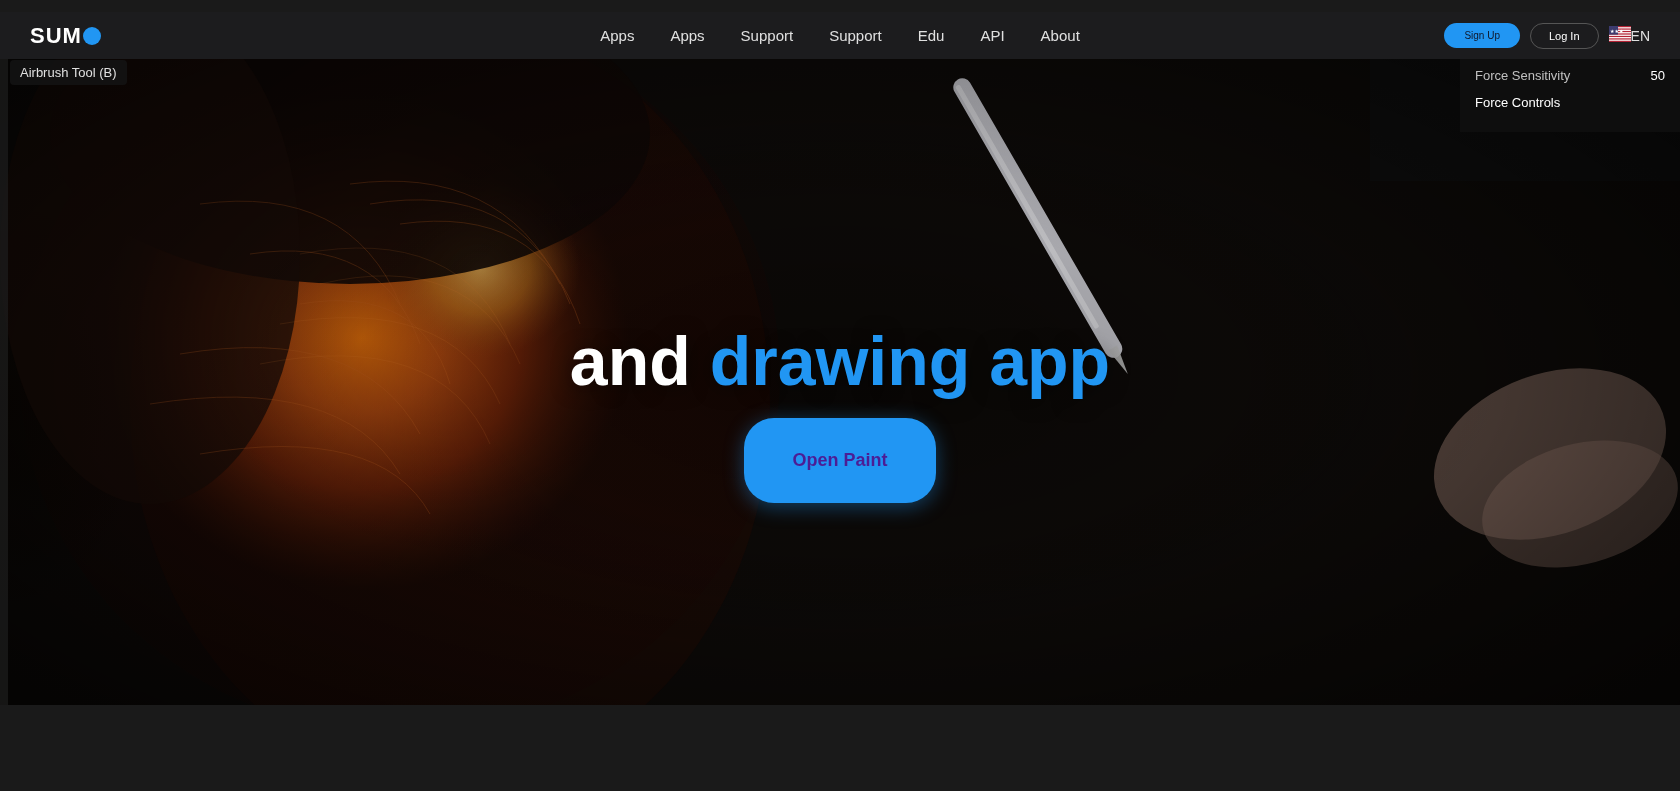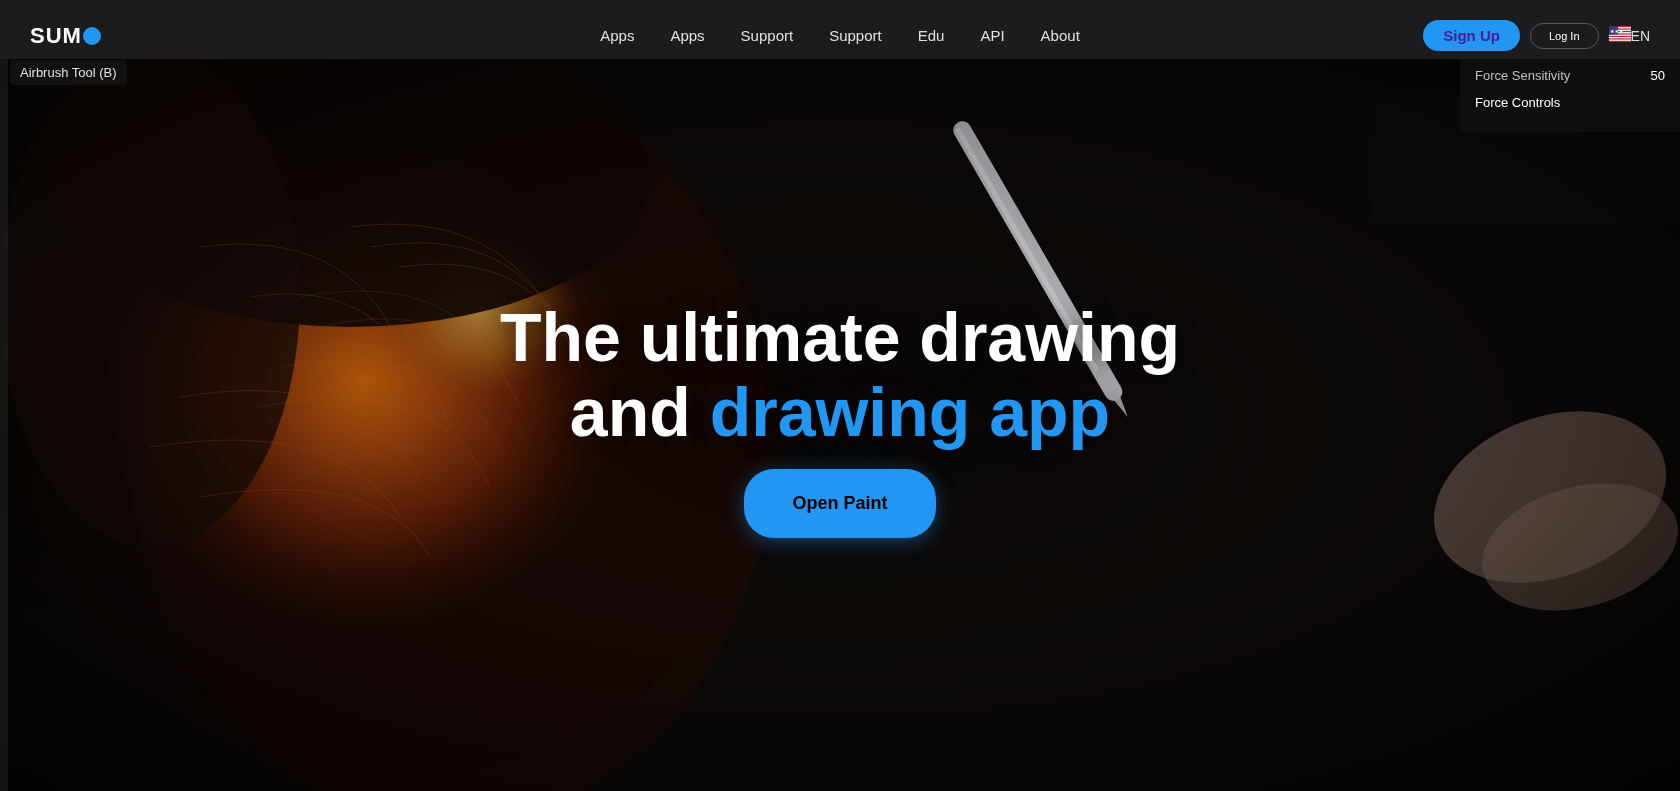--- a/index.html
+++ b/index.html
@@ -69,26 +69,26 @@
     }
 
     .nav-right {
       display: flex;
       align-items: center;
       gap: 10px;
     }
 
     .btn-signup {
       background: #2196F3;
-      color: #4c1d95;
+      color: #0f172a;
       border: none;
       padding: 7px 20px;
       border-radius: 20px;
-      font-size: 15px;
-      font-weight: 700;
+      font-size: 10px;
+      font-weight: 400;
       cursor: pointer;
     }
 
     .btn-login {
       background: transparent;
       color: #fff;
       border: 1.5px solid #555;
       padding: 6px 18px;
       border-radius: 20px;
       font-size: 11px;
@@ -102,21 +102,21 @@
       color: #e0e0e0;
       font-size: 14px;
       cursor: pointer;
     }
 
     
     .hero {
       position: absolute;
       top: 0; left: 0; right: 0; bottom: 0;
       width: 1680px;
-      height: 791px;
+      height: 705px;
       overflow: hidden;
     }
 
     
     .painting-face {
       position: absolute;
       top: 47px;
       left: 0;
       right: 0;
       bottom: 0;
@@ -202,23 +202,23 @@
     .hero-subtext {
       font-size: 20px;
       color: #e0e0e0;
       margin-bottom: 36px;
       font-weight: 400;
       text-shadow: 0 1px 10px rgba(0,0,0,0.5);
     }
 
     .btn-open-paint {
       background: #2196F3;
-      color: #000000;
+      color: #4c1d95;
       border: none;
-      padding: 24px 48px;
+      padding: 32px 48px;
       border-radius: 30px;
       font-size: 18px;
       font-weight: 600;
       cursor: pointer;
       box-shadow: 0 4px 20px rgba(33,150,243,0.4);
     }
 
     
     .toolbar-left {
       position: absolute;
@@ -365,18 +365,18 @@
       <span>Force Sensitivity</span>
       <span>50</span>
     </div>
     <div class="ui-panel-row">
       <span>Force Controls</span>
     </div>
   </div>
 
   <div class="hero-content">
     <h1 class="hero-headline">
-      <span>The ultimate drawing</span><br>
+      <br>
       <span>and </span><span class="highlight">drawing app</span>
     </h1>
     <button class="btn-open-paint">Open Paint</button>
   </div>
 </div>
 
 </body></html>

